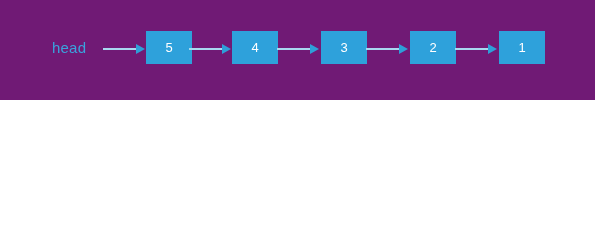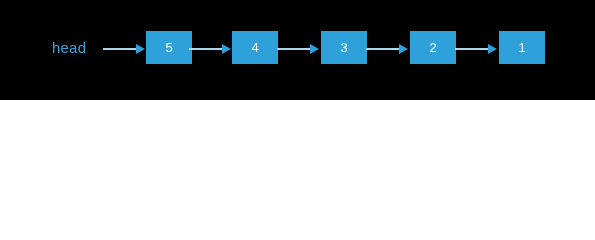--- a/index.html
+++ b/index.html
@@ -11,21 +11,21 @@
     width: 595px;
     height: 100px;
     background: #ffffff;
     font-family: "Liberation Sans", sans-serif;
     overflow: hidden;
   }
   .diagram {
     position: relative;
     width: 595px;
     height: 100px;
-    background: #000000;
+    background: #701a75;
   }
 
   
   .head-label {
     position: absolute;
     left: 52px;
     top: 38px;
     width: 46px;
     height: 20px;
     line-height: 20px;

